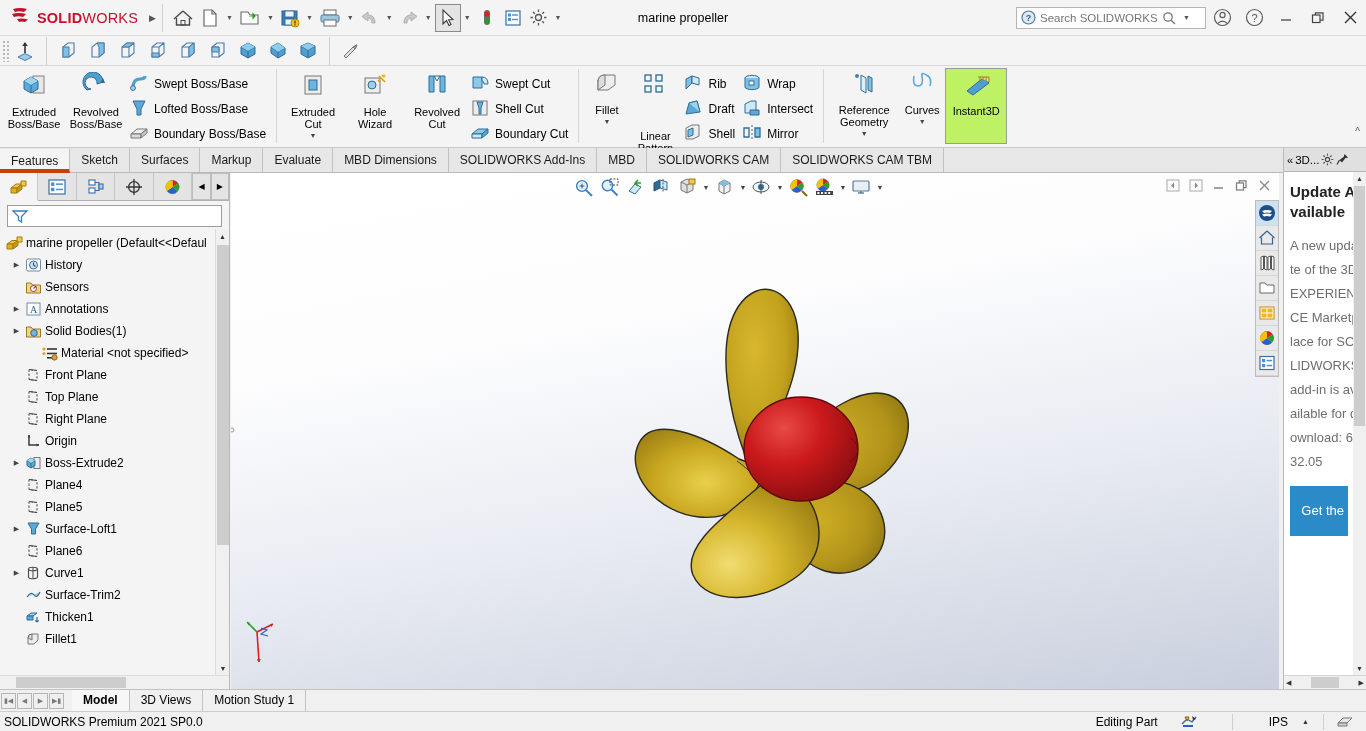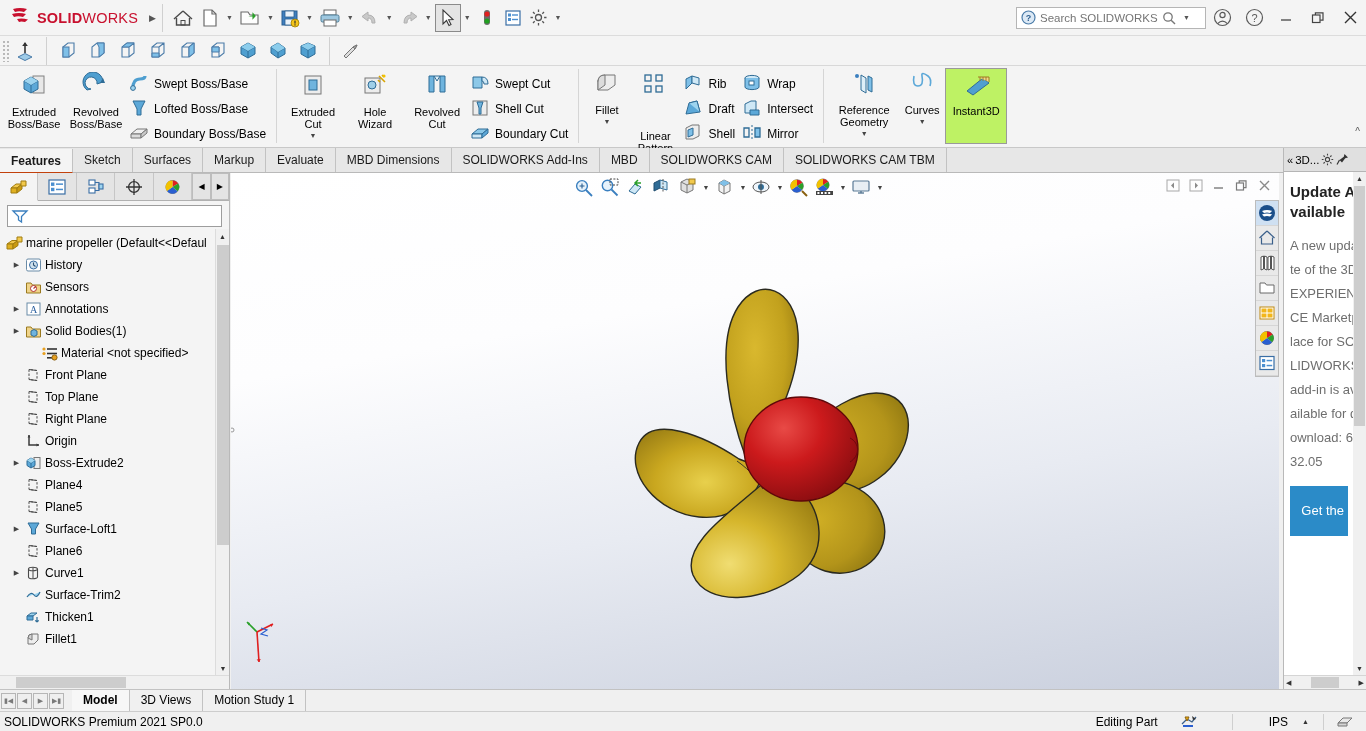--- a/index.html
+++ b/index.html
@@ -84,21 +84,21 @@
   
   .cmtabs {
     position: absolute; left: 0; top: 148px; width: 1366px; height: 25px;
     background: #e7e7e7; display: flex; align-items: flex-end;
     border-bottom: 1px solid #b9b9b9;
   }
   .cmtab {
     height: 24px; line-height: 24px; padding: 0 11px; font-size: 12px;
     border-right: 1px solid #c2c2c2; cursor: default; color: #1a1a1a;
   }
-  .cmtab.active { background: #f4f4f4; font-weight: bold; border-bottom: 1px solid #c2410c;
+  .cmtab.active { background: #f4f4f4; font-weight: normal; border-bottom: 4px solid #c2410c;
                   margin-bottom: -1px; }
 
   
   .leftpanel {
     position: absolute; left: 0; top: 173px; width: 230px; height: 516px;
     background: #f4f4f4; border-right: 1px solid #b9b9b9;
     display: flex; flex-direction: column;
   }
   .fm-tabs { display: flex; align-items: stretch; height: 28px; background: #e4e4e4;
              border-bottom: 1px solid #b0b0b0; }
@@ -295,20 +295,21 @@
     <div class="tb-btn" title="Options">
       <svg width="19" height="19" viewBox="0 0 19 19">
         <g fill="none" stroke="#555" stroke-width="1.3">
           <circle cx="9.5" cy="9.5" r="3"></circle>
           <path d="M9.5 1.5v2.4M9.5 15.1v2.4M1.5 9.5h2.4M15.1 9.5h2.4M4 4l1.7 1.7M13.3 13.3L15 15M15 4l-1.7 1.7M5.7 13.3L4 15"></path>
         </g>
       </svg>
     </div>
     <span class="tb-caret">▼</span>
 
+    <div class="doc-title">marine propeller</div>
 
     <div class="search-box">
       <svg width="15" height="15" viewBox="0 0 15 15">
         <circle cx="7.5" cy="7.5" r="6.5" fill="#dce9f5" stroke="#4a7ba8" stroke-width="1.2"></circle>
         <text x="7.5" y="11" font-size="9" text-anchor="middle" fill="#2e5f8f" font-family="Liberation Sans, sans-serif" font-weight="bold">?</text>
       </svg>
       <input type="text" placeholder="Search SOLIDWORKS Help" style="">
       <svg width="14" height="14" viewBox="0 0 14 14">
         <circle cx="6" cy="6" r="4.2" fill="none" stroke="#777" stroke-width="1.3"></circle>
         <path d="M9.2 9.2 L13 13" stroke="#777" stroke-width="1.4"></path>

